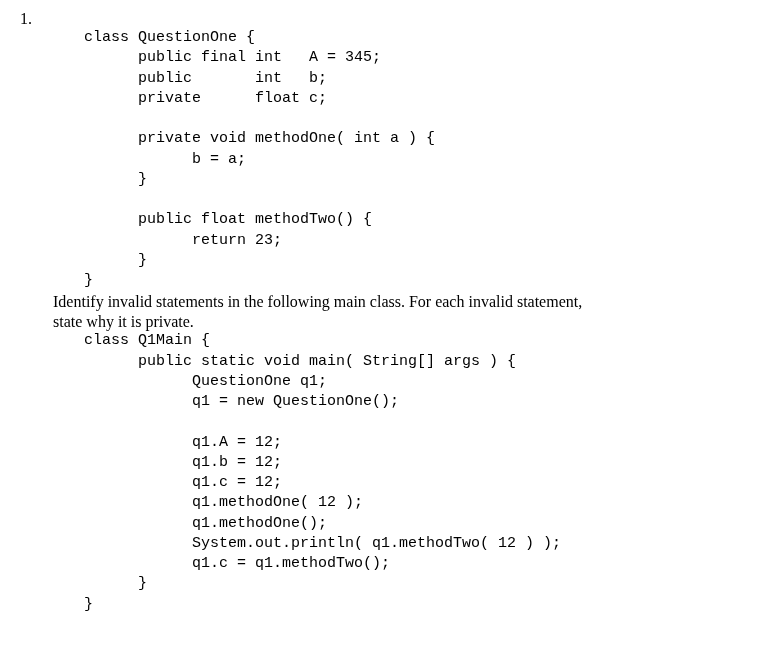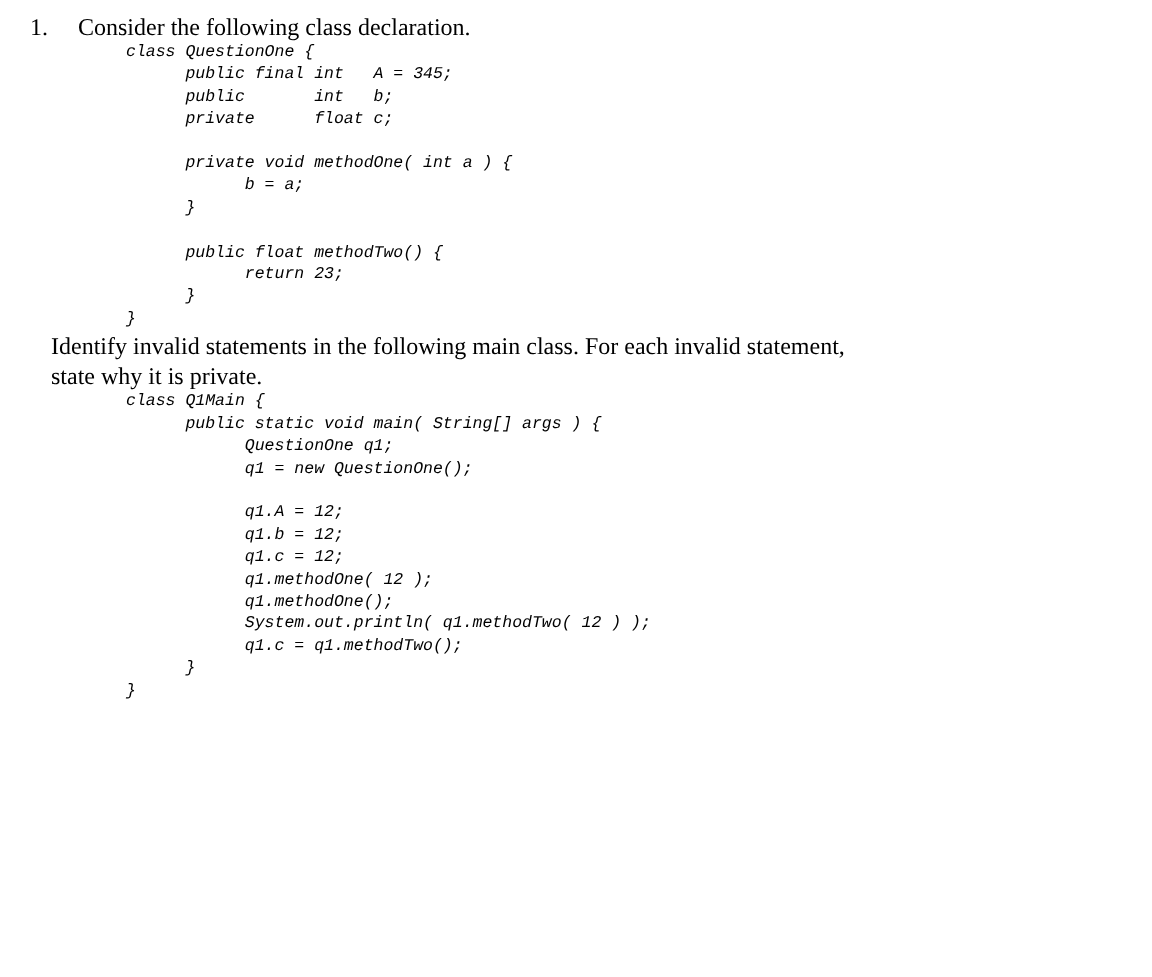--- a/index.html
+++ b/index.html
@@ -12,38 +12,36 @@
       width: 768px;
     }
     .question-row {
       display: flex;
       align-items: baseline;
       gap: 14px;
     }
     .qnum { min-width: 18px; }
     .code {
       font-family: "Courier New", Courier, monospace;
-      font-size: 11px;
+      font-size: 15px;
       white-space: pre;
       line-height: 1.35;
       margin-left: 64px;
-      font-style: italic;
     }
     .code-l1 { margin-left: 64px; }
     .prompt2 {
-      margin-left: 14px;
+      margin-left: 33px;
       margin-top: 2px;
     }
   </style>
 </head>
 <body>
 
 <div class="question-row">
   <span class="qnum">1.</span>
-  <span>Consider the following class declaration.</span>
 </div>
 
 <div class="code code-l1">class QuestionOne {
       public final int   A = 345;
       public       int   b;
       private      float c;
 
       private void methodOne( int a ) {
             b = a;
       }

